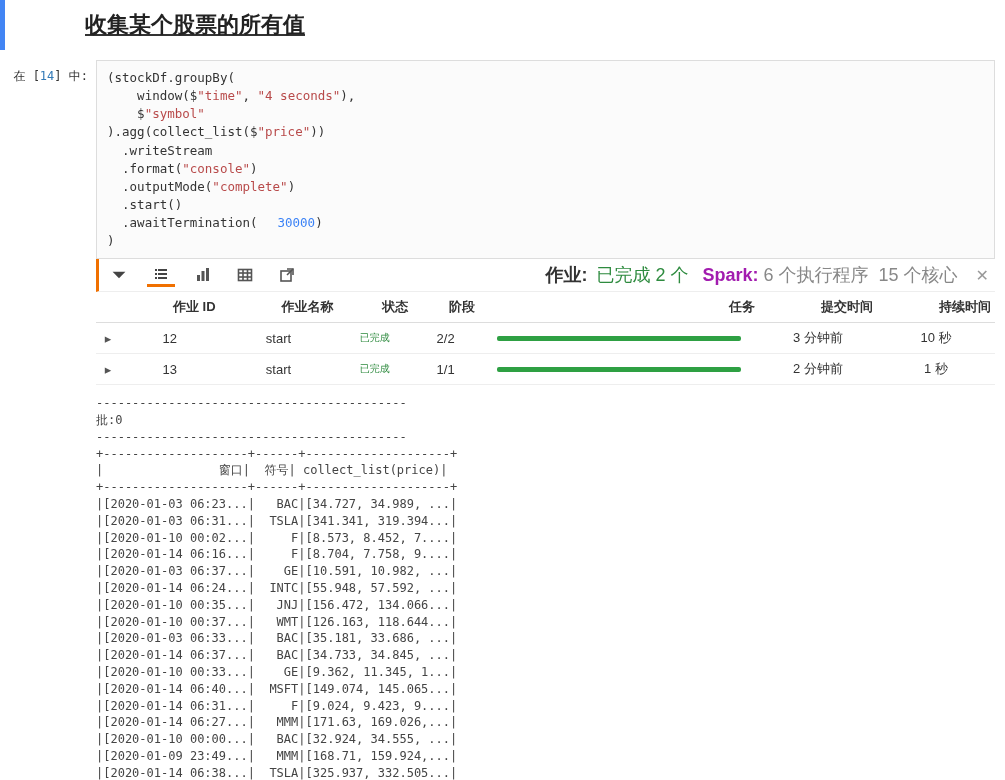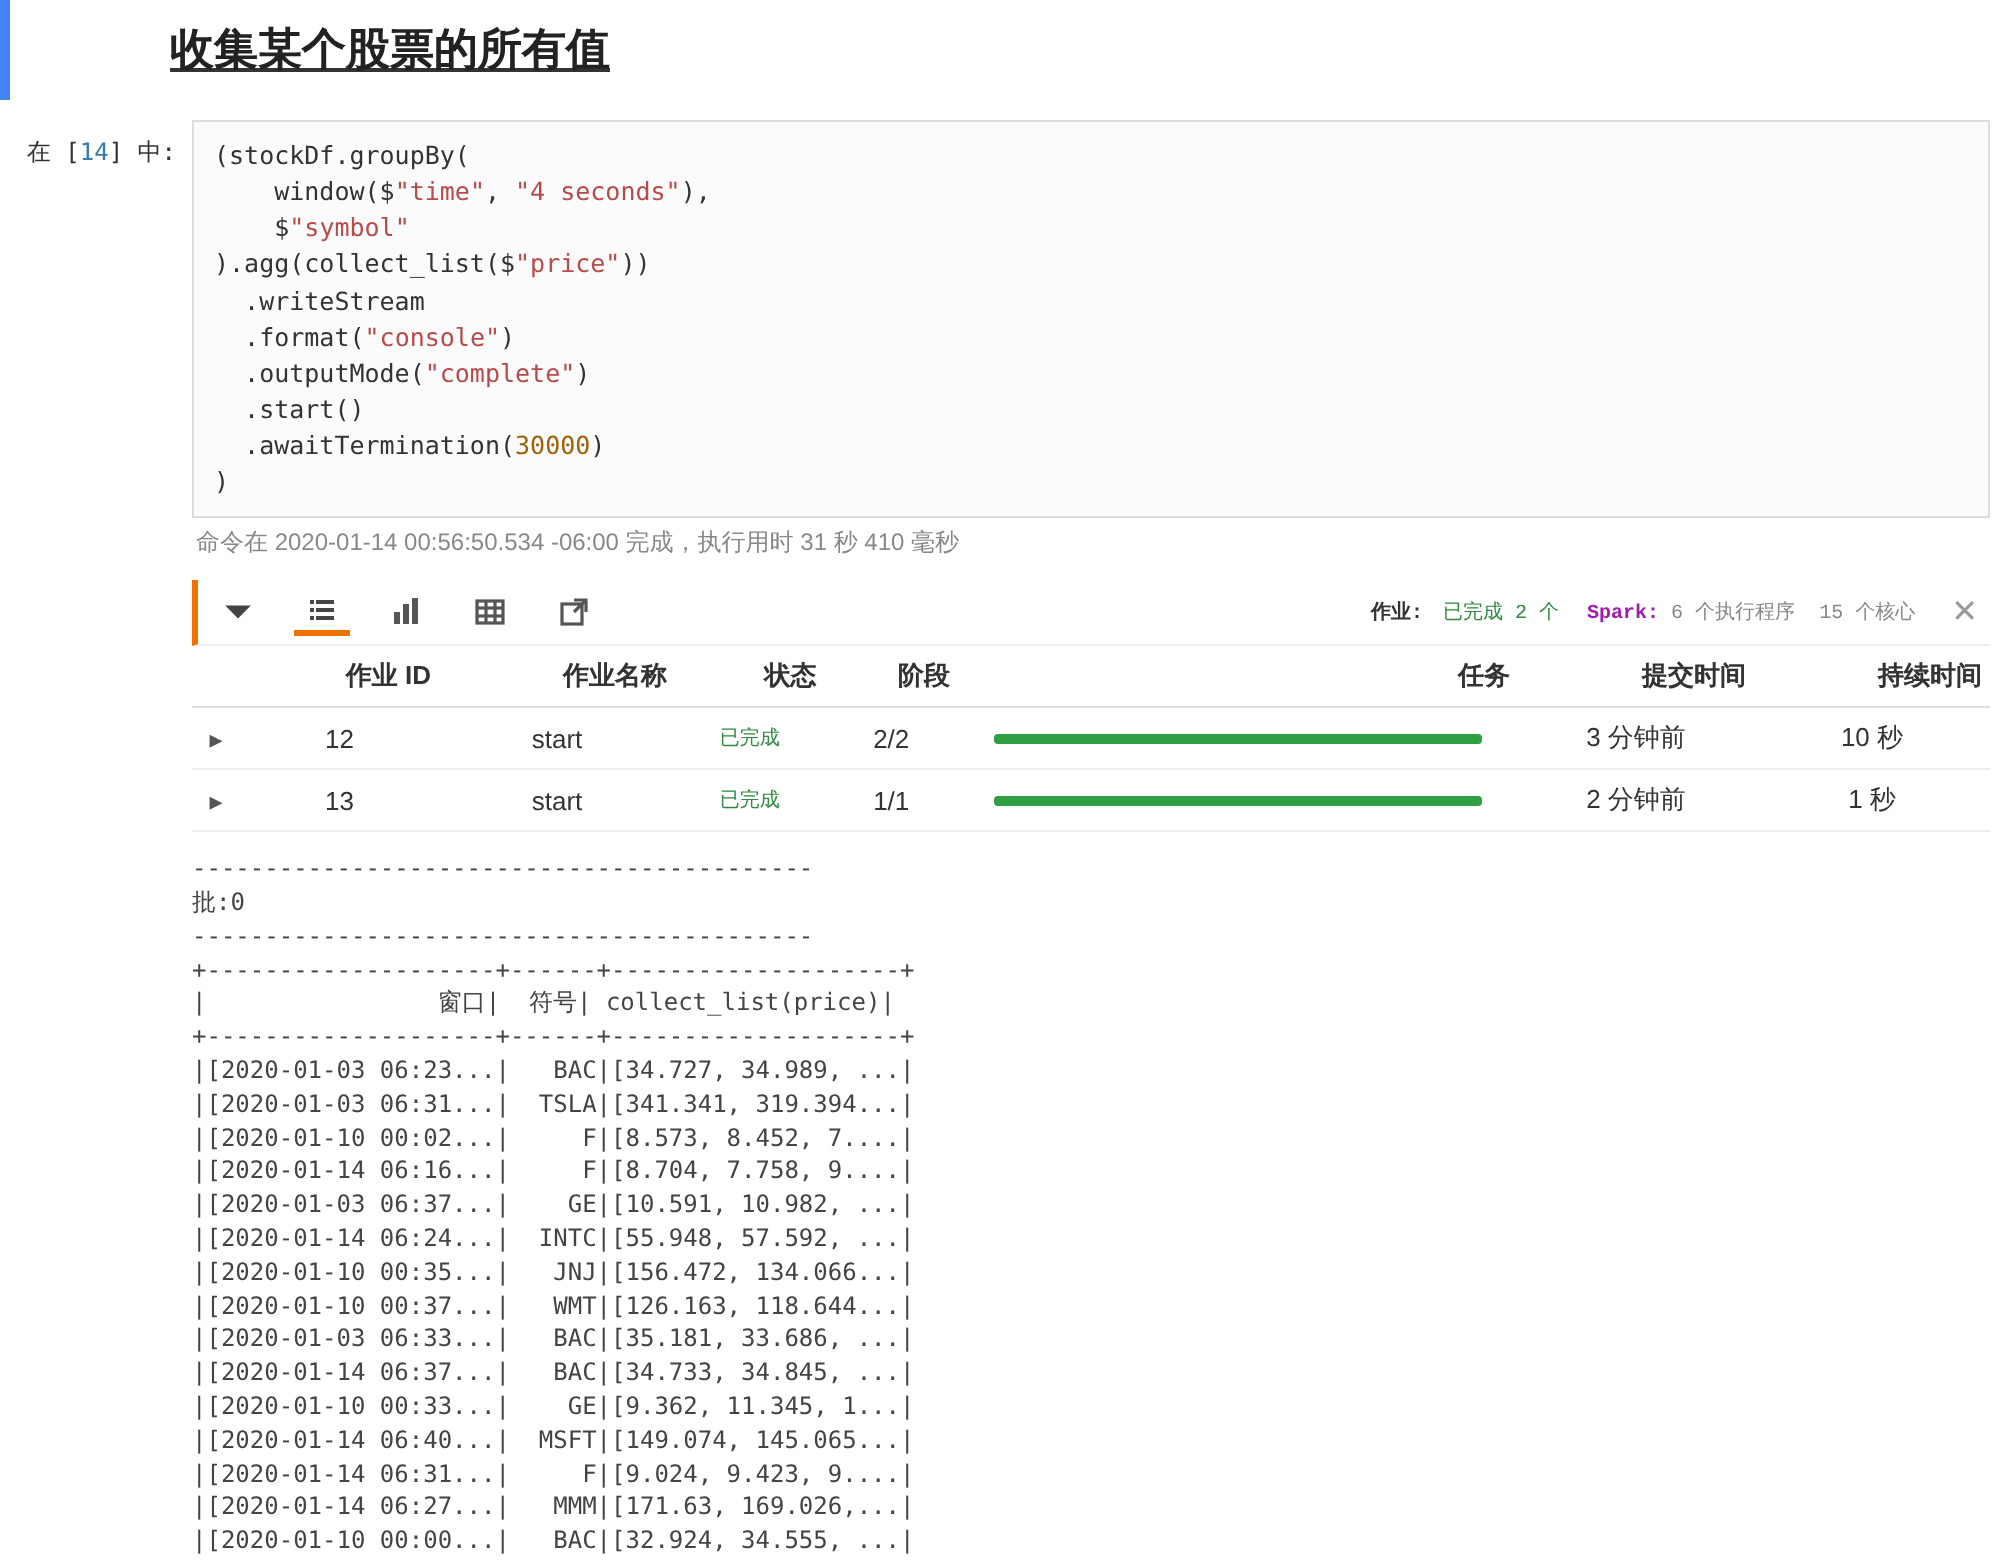--- a/index.html
+++ b/index.html
@@ -46,21 +46,21 @@
     border: 1px solid #ddd;
     background: #fbfbfb;
     padding: 8px 10px;
     font-family: Menlo, Consolas, monospace;
     font-size: 12.5px;
     line-height: 1.45;
     white-space: pre;
     overflow-x: auto;
   }
   .code-box .str { color: #b84a4a; }
-  .code-box .num { color: #a16207; }
+  .code-box .num { color: #3b82f6; margin-left: 20px; }
   .status-line {
     font-size: 12px;
     color: #888;
     padding: 4px 2px 10px;
   }
   .toolbar {
     display: flex;
     align-items: center;
     border-left: 3px solid #f07000;
     background: #fff;
@@ -73,21 +73,21 @@
     display: inline-flex;
     align-items: center;
     justify-content: center;
     margin-right: 14px;
     cursor: pointer;
     color: #555;
   }
   .toolbar .tbtn svg { width: 16px; height: 16px; }
   .toolbar .active { border-bottom: 3px solid #f07000; }
   .toolbar .spacer { flex: 1; }
-  .toolbar .info { font-size: 10px; margin-right: 14px; font-family: Liberation Mono, monospace; }
+  .toolbar .info { font-size: 18px; margin-right: 14px; }
   .toolbar .info .lbl { color: #333; font-weight: 600; margin-right: 4px;}
   .toolbar .info .ok { color: #2e8b3f; }
   .toolbar .info .spark { color: #a21caf; font-weight: 600; }
   .toolbar .info .muted { color: #888; }
   .toolbar .close { color: #999; cursor: pointer; font-size: 16px; margin-left: 4px; }
   table.jobs {
     width: 100%;
     border-collapse: collapse;
     font-size: 13px;
   }
@@ -136,21 +136,20 @@
 <span>    window($</span><span class="str">"time"</span><span>, </span><span class="str">"4 seconds"</span><span>),</span>
 <span>    $</span><span class="str">"symbol"</span>
 <span>).agg(collect_list($</span><span class="str">"price"</span><span>))</span>
 <span>  .writeStream</span>
 <span>  .format(</span><span class="str">"console"</span><span>)</span>
 <span>  .outputMode(</span><span class="str">"complete"</span><span>)</span>
 <span>  .start()</span>
 <span>  .awaitTermination(</span><span class="num">30000</span><span>)</span>
 <span>)</span></div>
 
-    <div class="status-line">命令在 2020-01-14 00:56:50.534 -06:00 完成，执行用时 31 秒 410 毫秒</div>
 
     <div class="toolbar">
       <span class="tbtn">
         <svg viewBox="0 0 10 10">
             <path d="M1 3 L5 7 L9 3 Z" fill="#444"></path>
           </svg>
       </span>
       <span class="tbtn active">
         <svg viewBox="0 0 16 16" fill="#444">
             <rect x="2" y="3" width="2" height="2"></rect>

